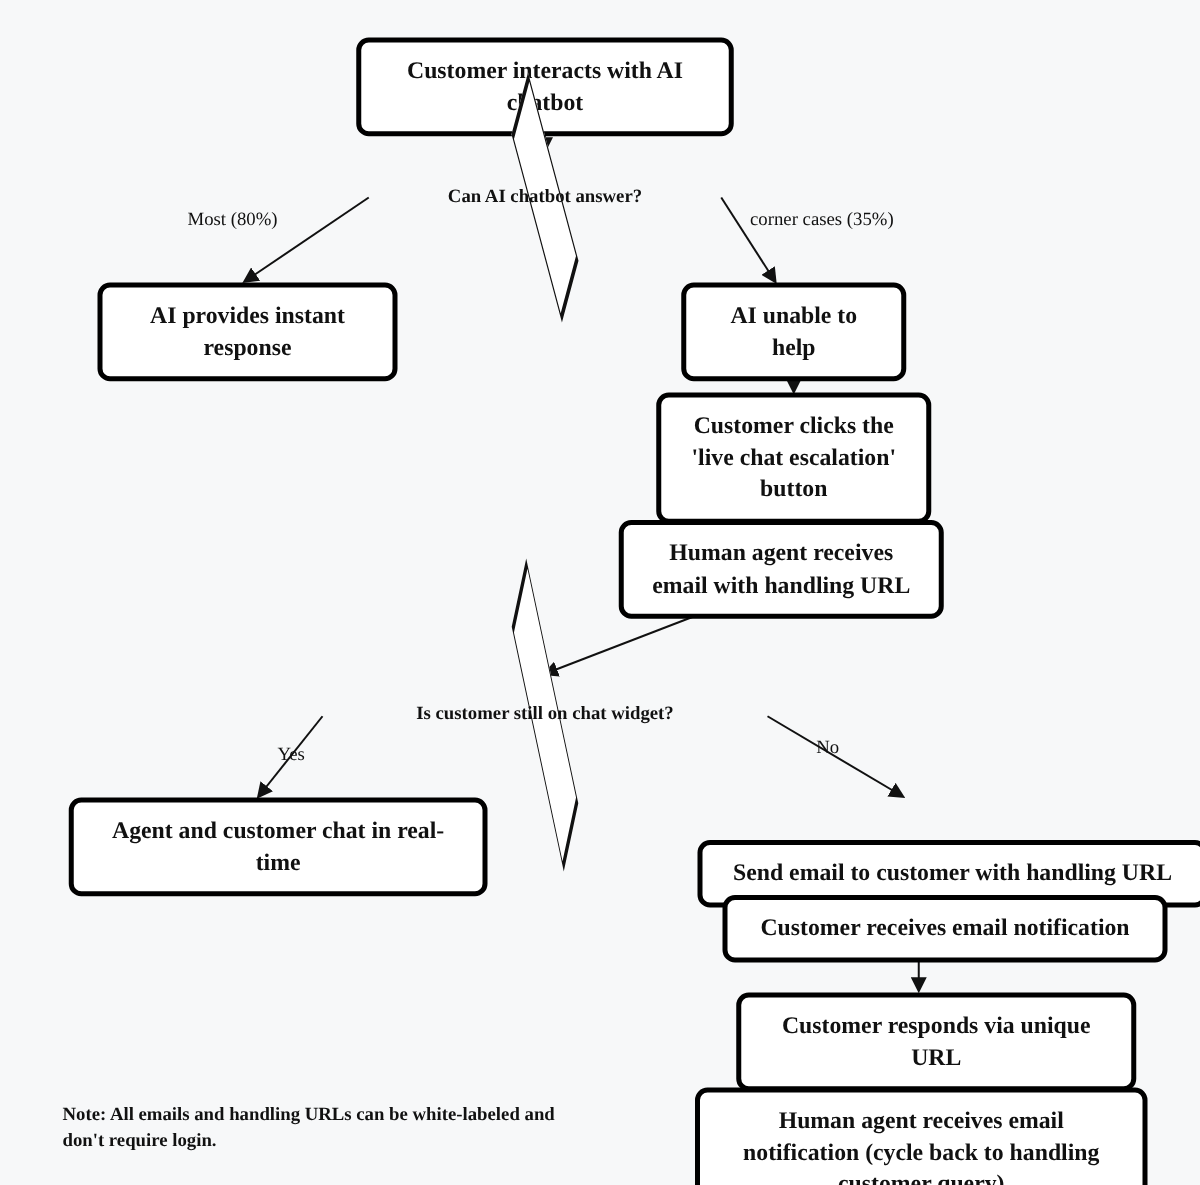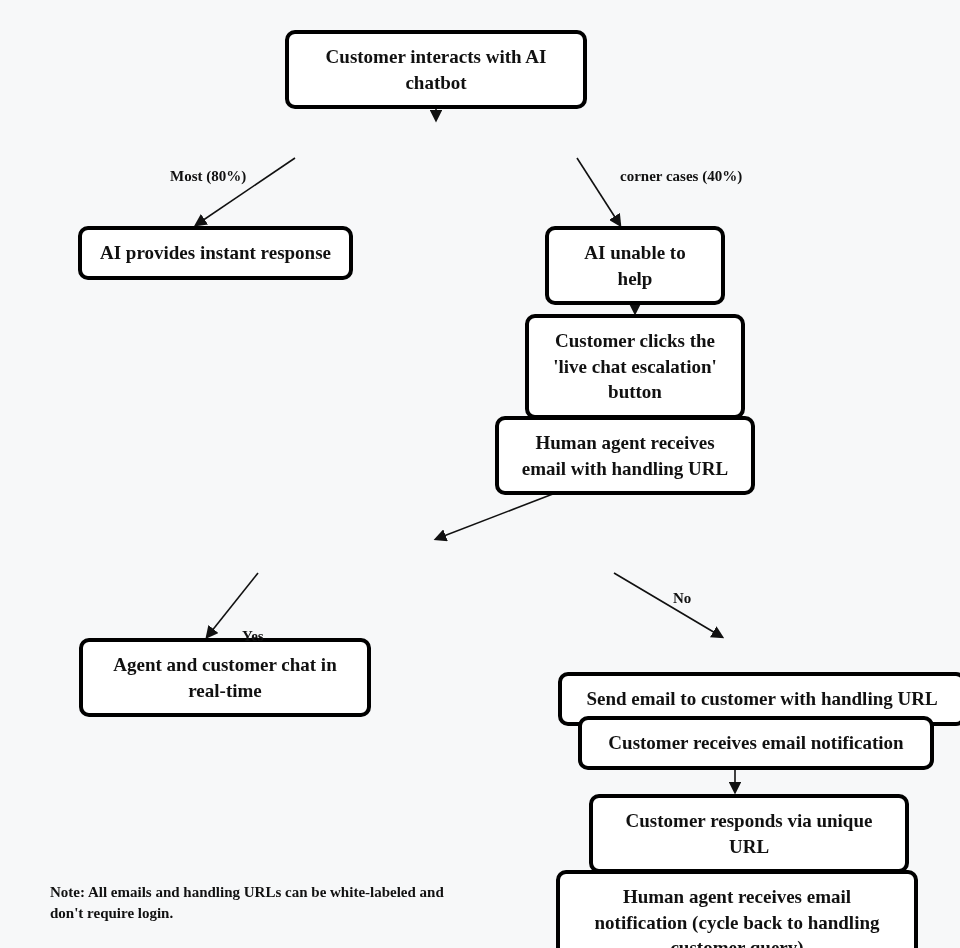--- a/index.html
+++ b/index.html
@@ -55,23 +55,22 @@
     top: 50%;
     transform: translateY(-50%);
     text-align: center;
     font-size: 15px;
     font-weight: 700;
     pointer-events: auto;
   }
   .edge-label {
     position: absolute;
     font-size: 15px;
-    font-weight: 700;
+    font-weight: 400;
     white-space: nowrap;
-    margin-left: 20px;
   }
   .note {
     position: absolute;
     font-size: 15px;
     font-weight: 700;
     max-width: 420px;
     line-height: 1.4;
   }
 </style>
 </head>
@@ -106,58 +105,66 @@
 
     <line x1="735" y1="760" x2="735" y2="792" stroke="#111" stroke-width="1.6" marker-end="url(#arrow)"></line>
 
     <line x1="735" y1="838" x2="735" y2="868" stroke="#111" stroke-width="1.6" marker-end="url(#arrow)"></line>
   </svg>
 
   <div class="node" style="left:285px; top:30px; width:302px;">
     <span>Customer interacts with AI chatbot</span>
   </div>
 
+  <div class="diamond-wrap" style="left:256px; top:118px; width:360px; height:80px;">
+    <div class="diamond-shape" style="width:54px; height:54px; transform: translate(-50%,-50%) rotate(45deg) skew(30deg,30deg) scale(2.5,0.82);"></div>
+    <div class="diamond-label">Can AI chatbot answer?</div>
+  </div>
 
-  <div class="node" style="left:78px; top:226px; width:275px;">
+  <div class="node" style="left:78px; top:226px; width:240px;">
     <span>AI provides instant response</span>
   </div>
 
   <div class="node" style="left:525px; top:314px; width:220px;">
     <span>Customer clicks the 'live chat escalation' button</span>
   </div>
 
   <div class="node" style="left:545px; top:226px; width:180px;">
     <span>AI unable to help</span>
   </div>
 
   <div class="node" style="left:495px; top:416px; width:260px;">
     <span>Human agent receives email with handling URL</span>
   </div>
 
+  <div class="diamond-wrap" style="left:216px; top:532px; width:440px; height:80px;">
+    <div class="diamond-shape" style="width:60px; height:60px; transform: translate(-50%,-50%) rotate(45deg) skew(33deg,33deg) scale(2.8,0.78);"></div>
+    <div class="diamond-label">Is customer still on chat widget?</div>
+  </div>
 
-  <div class="node" style="left:55px; top:638px; width:292px;margin-left:24px;">
+  <div class="node" style="left:55px; top:638px; width:335px;">
     <span>Agent and customer chat in real-time</span>
   </div>
 
   <div class="node" style="left:558px; top:672px; width:408px;">
     <span>Send email to customer with handling URL</span>
   </div>
 
   <div class="node" style="left:578px; top:716px; width:356px;">
     <span>Customer receives email notification</span>
   </div>
 
   <div class="node" style="left:589px; top:794px; width:320px;">
     <span>Customer responds via unique URL</span>
   </div>
 
   <div class="node" style="left:556px; top:870px; width:362px;">
     <span>Human agent receives email notification (cycle back to handling customer query)</span>
   </div>
 
   <div class="edge-label" style="left:150px; top:168px;">Most (80%)</div>
-  <div class="edge-label" style="left:600px; top:168px;">corner cases (40%)</div>
-  <div class="edge-label" style="left:222px; top:628px;">Yes</div>
+  <div class="edge-label" style="left:600px; top:168px;">corner cases (35%)</div>
+  <div class="edge-label" style="left:222px; top:596px;">Yes</div>
   <div class="edge-label" style="left:653px; top:590px;">No</div>
 
   <div class="note" style="left:50px; top:882px;">Note: All emails and handling URLs can be white-labeled and don't require login.</div>
 
 </div>
 
 </body></html>

